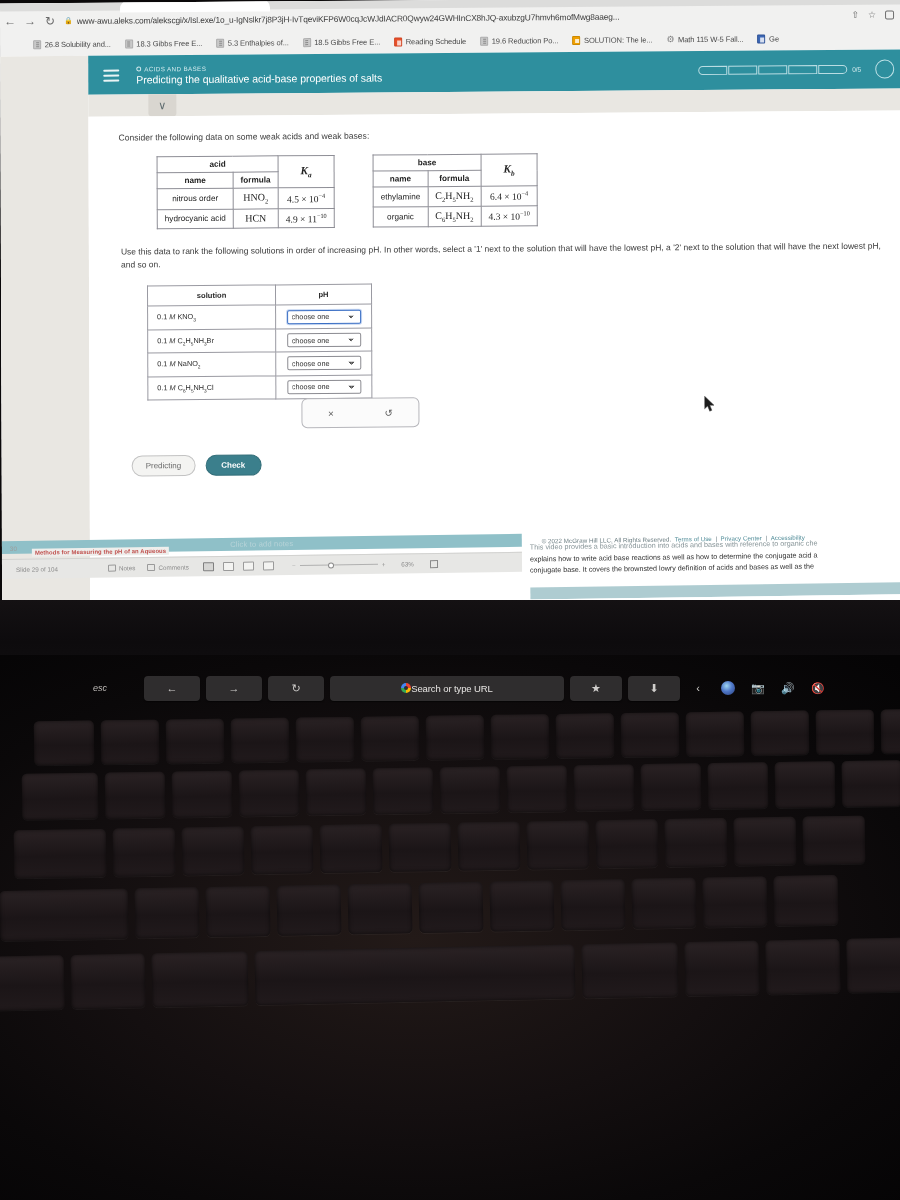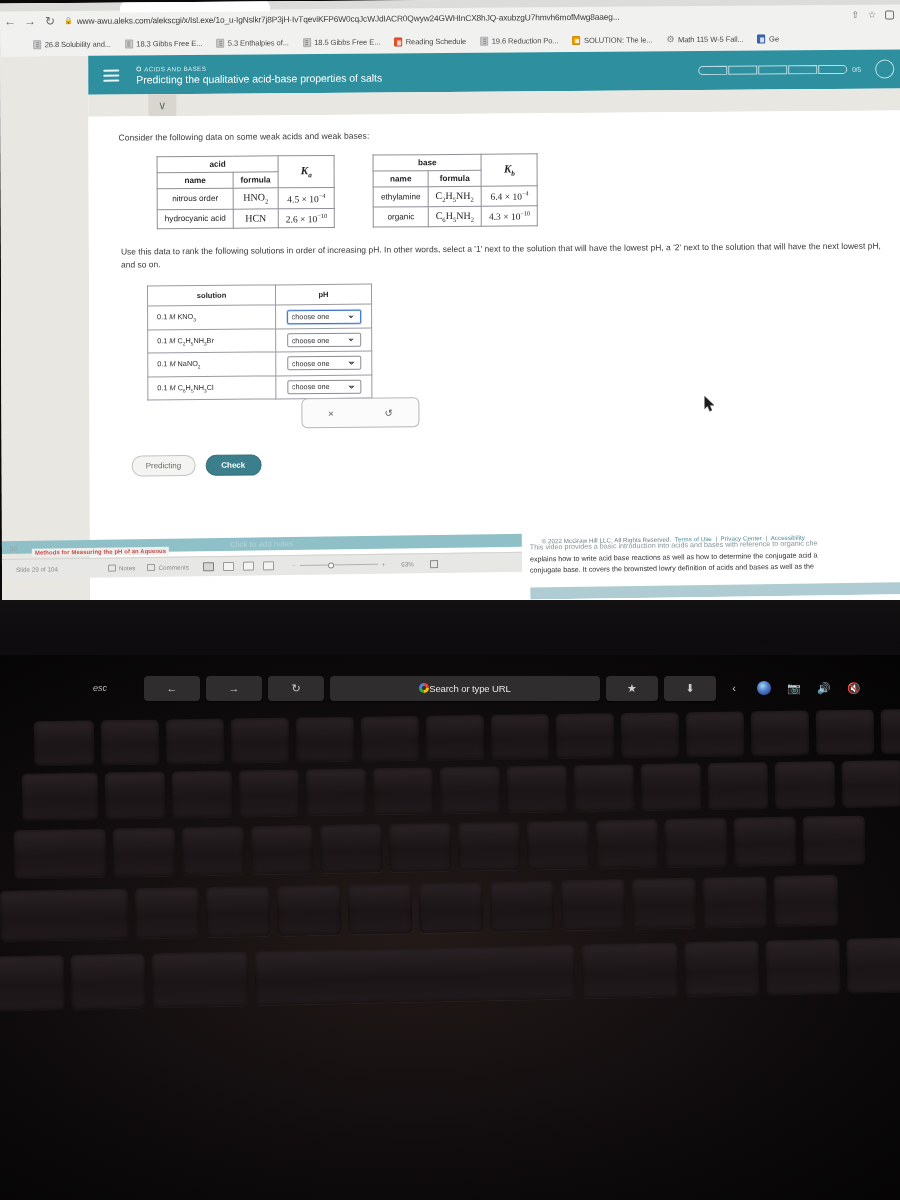--- a/index.html
+++ b/index.html
@@ -320,21 +320,21 @@
     width:76px; height:34px; display:flex; align-items:center; justify-content:center;
     color:#bdb9b6; font-size:9px; font-style:italic; flex:none;
   }
   .tkey {
     height:25px; background:#2f2d2e; border-radius:4px;
     display:flex; align-items:center; justify-content:center;
     color:#cfcdcb; font-size:11px; flex:none; width:56px;
     box-shadow:0 1px 1px rgba(0,0,0,.5);
   }
   .tkey.urlbar {
-    width:270px; font-size:9.5px; color:#e6e4e2;
+    width:234px; font-size:9.5px; color:#e6e4e2;
     letter-spacing:-0.1px; justify-content:center;
   }
   .g-logo {
     width:10px;height:10px;border-radius:50%;flex:none;
     background:conic-gradient(#ea4335 0 25%, #fbbc05 25% 50%, #34a853 50% 75%, #4285f4 75% 100%);
     position:relative;
   }
   .g-logo::after{
     content:""; position:absolute; left:3px; top:3px; width:4px;height:4px;
     border-radius:50%; background:#2f2d2e;
@@ -476,21 +476,21 @@
               <th>formula</th>
             </tr>
             <tr>
               <td>nitrous order</td>
               <td class="chem"><span>HNO</span><sub>2</sub></td>
               <td class="kval"><span>4.5 × 10</span><sup>−4</sup></td>
             </tr>
             <tr>
               <td>hydrocyanic acid</td>
               <td class="chem"><span>HCN</span></td>
-              <td class="kval"><span>2.6 × 10</span><sup>−10</sup></td>
+              <td class="kval"><span>4.9 × 11</span><sup>−10</sup></td>
             </tr>
           </tbody>
             </table>
 
           <table class="kt">
             <tbody>
                 <tr>
               <th colspan="2">base</th>
               <th rowspan="2">
                 <span class="kcell"><span>K</span><sub>b</sub></span>

